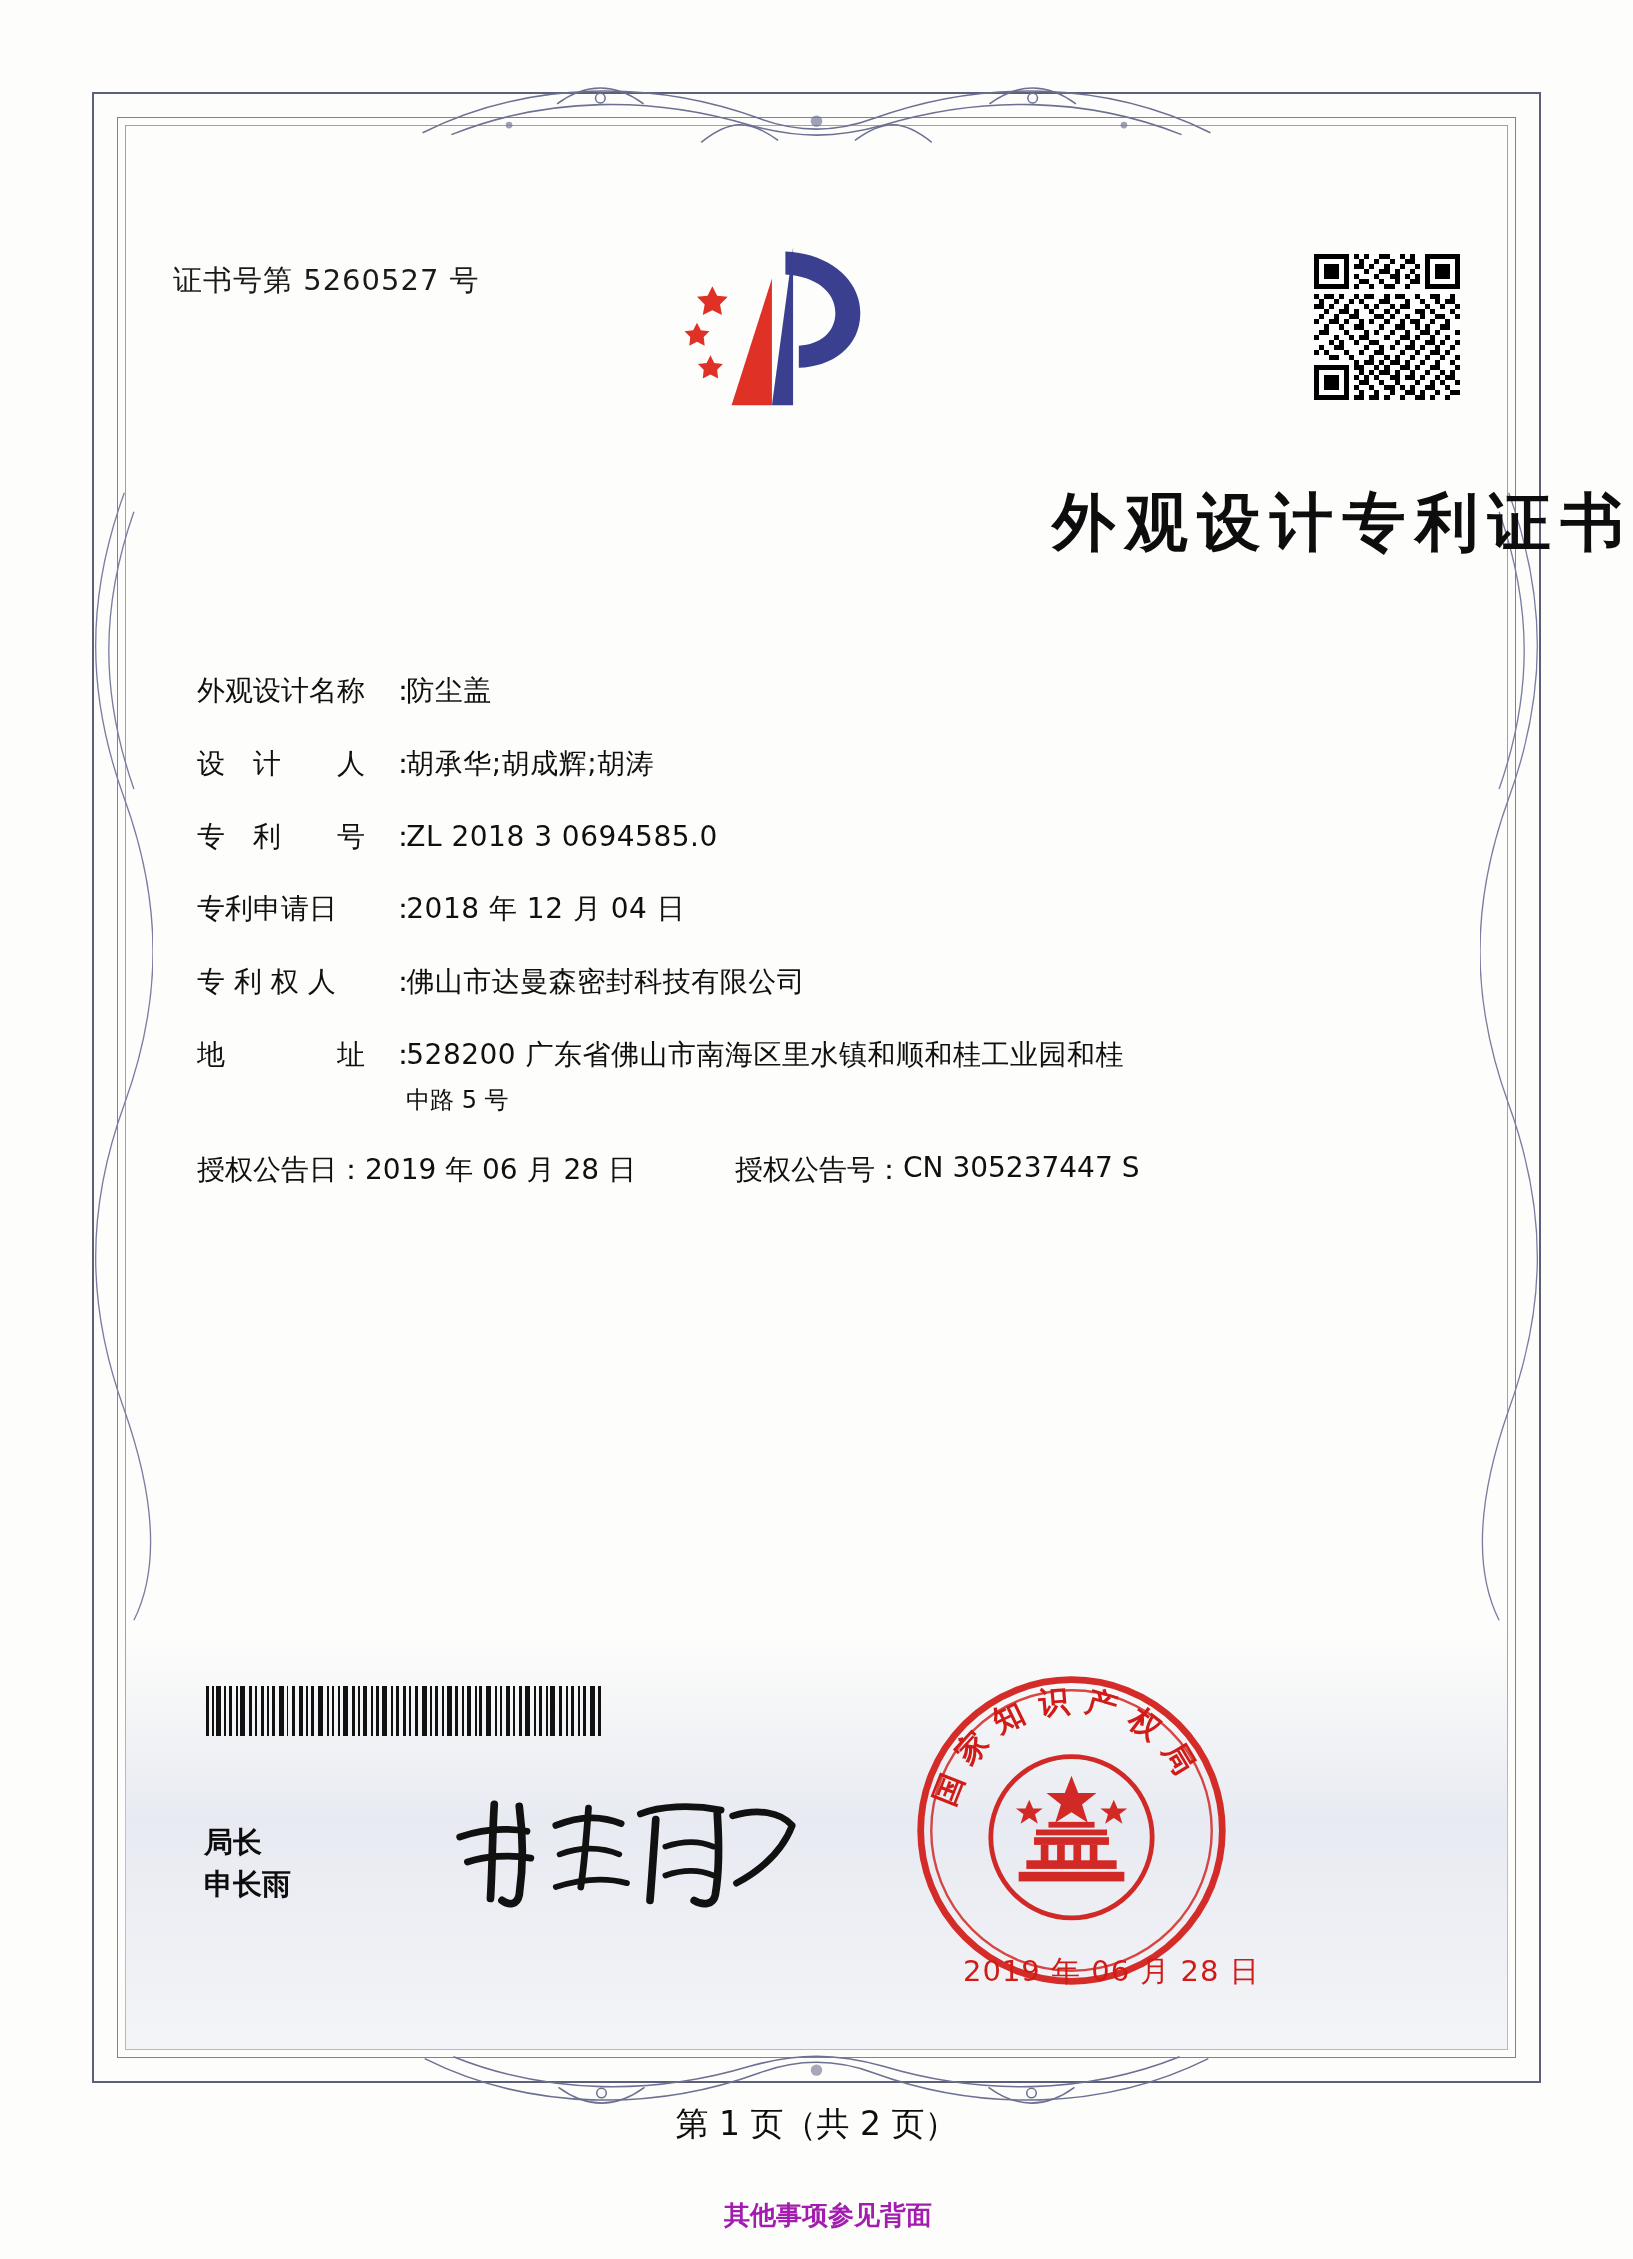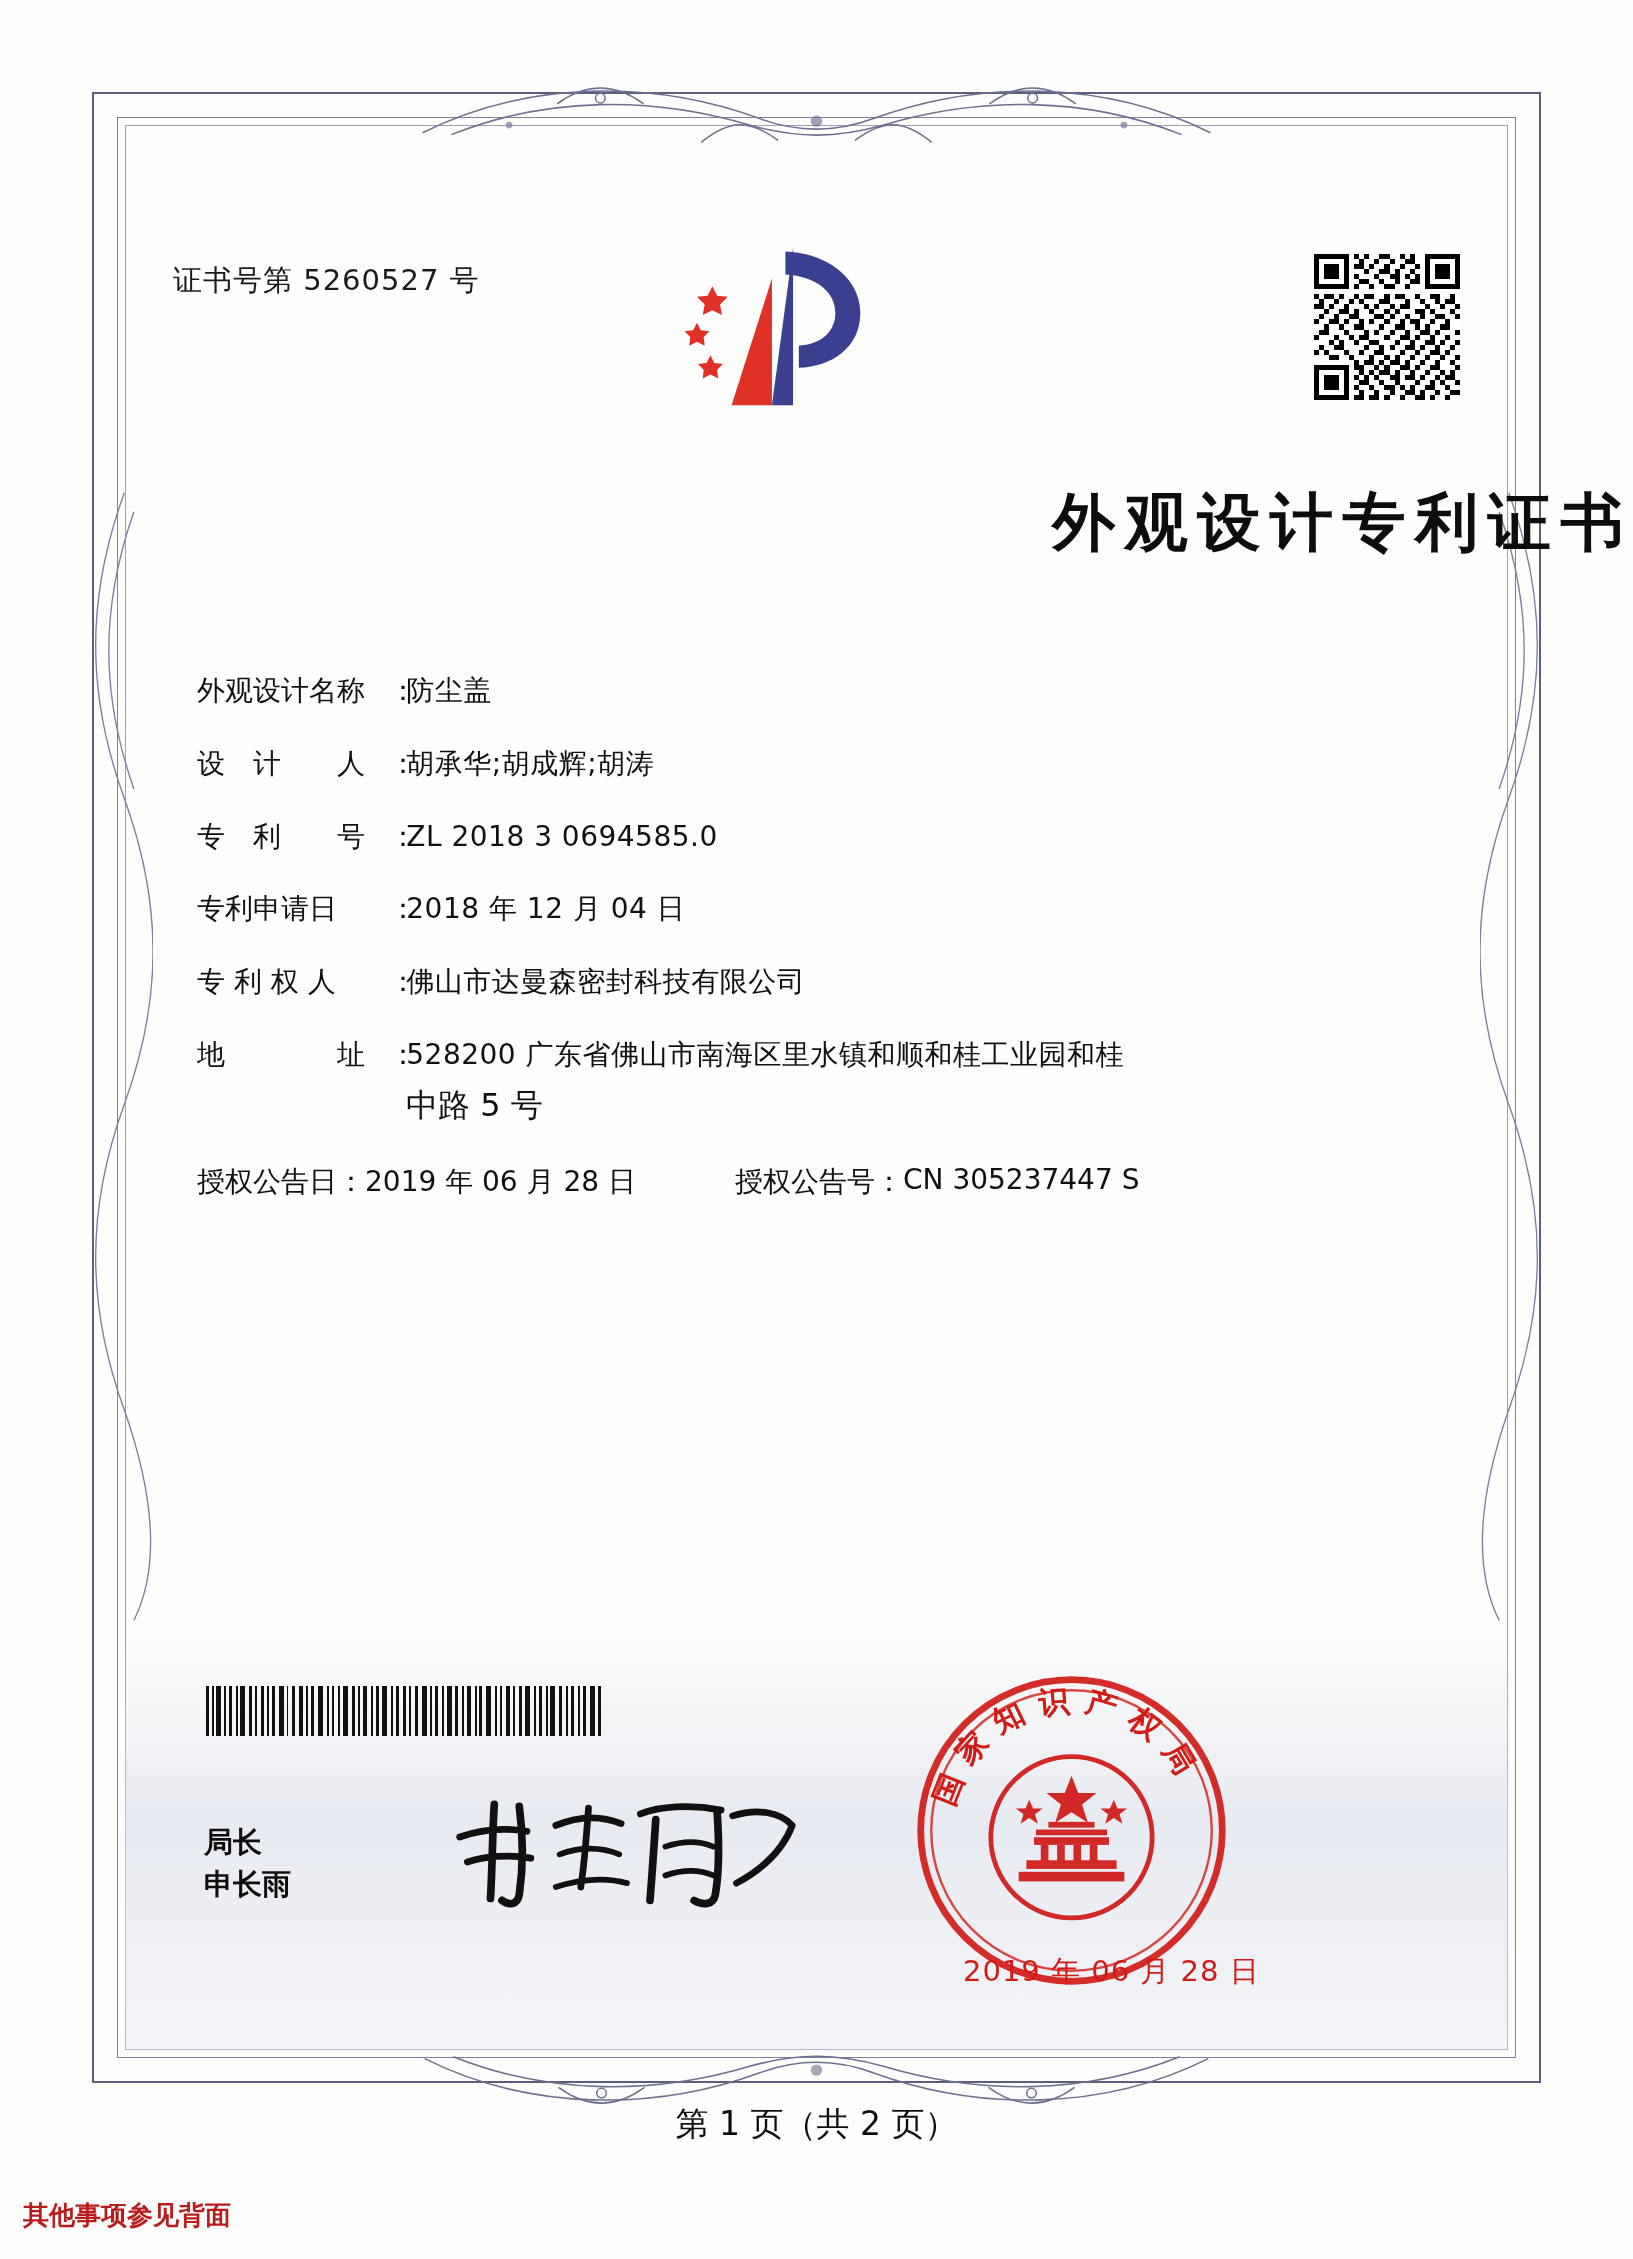--- a/index.html
+++ b/index.html
@@ -148,21 +148,21 @@
     width: 17.3px;
   }
   .f-value {
     flex: 1;
     letter-spacing: 0.5px;
   }
   .addr-second {
     margin-left: 209px;
     margin-top: -25px;
     margin-bottom: 35px;
-    font-size: 32px;
+    font-size: 24px;
     color: #101010;
   }
   .row-two-col {
     display: flex;
     align-items: baseline;
     font-size: 28px;
     color: #101010;
     margin-bottom: 19px;
   }
   .rc-left { width: 538px; display:flex; }
@@ -236,23 +236,23 @@
     left: 0; right: 0;
     top: 2102px;
     text-align: center;
     font-size: 33px;
     color: #0d0d0d;
   }
   .footer-note {
     position: absolute;
     left: 0; right: 0;
     top: 2198px;
-    text-align: left;
+    text-align: center;
     font-size: 26px;
-    color: #b91c1c;
+    color: #a21caf;
     font-family: "DejaVu Serif", serif;
     font-weight: bold;
     padding-left: 23px;
   }
 
   
   .paper-shade {
     position: absolute;
     left: 125px;
     top: 1633px;

